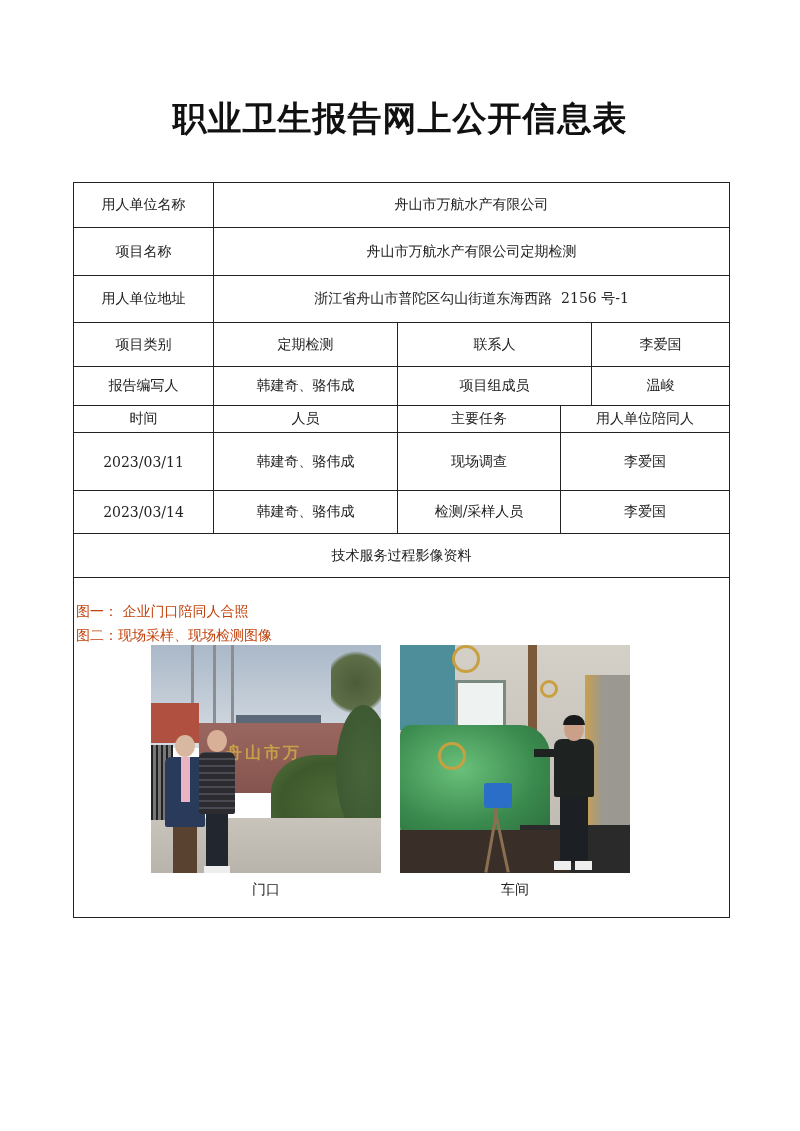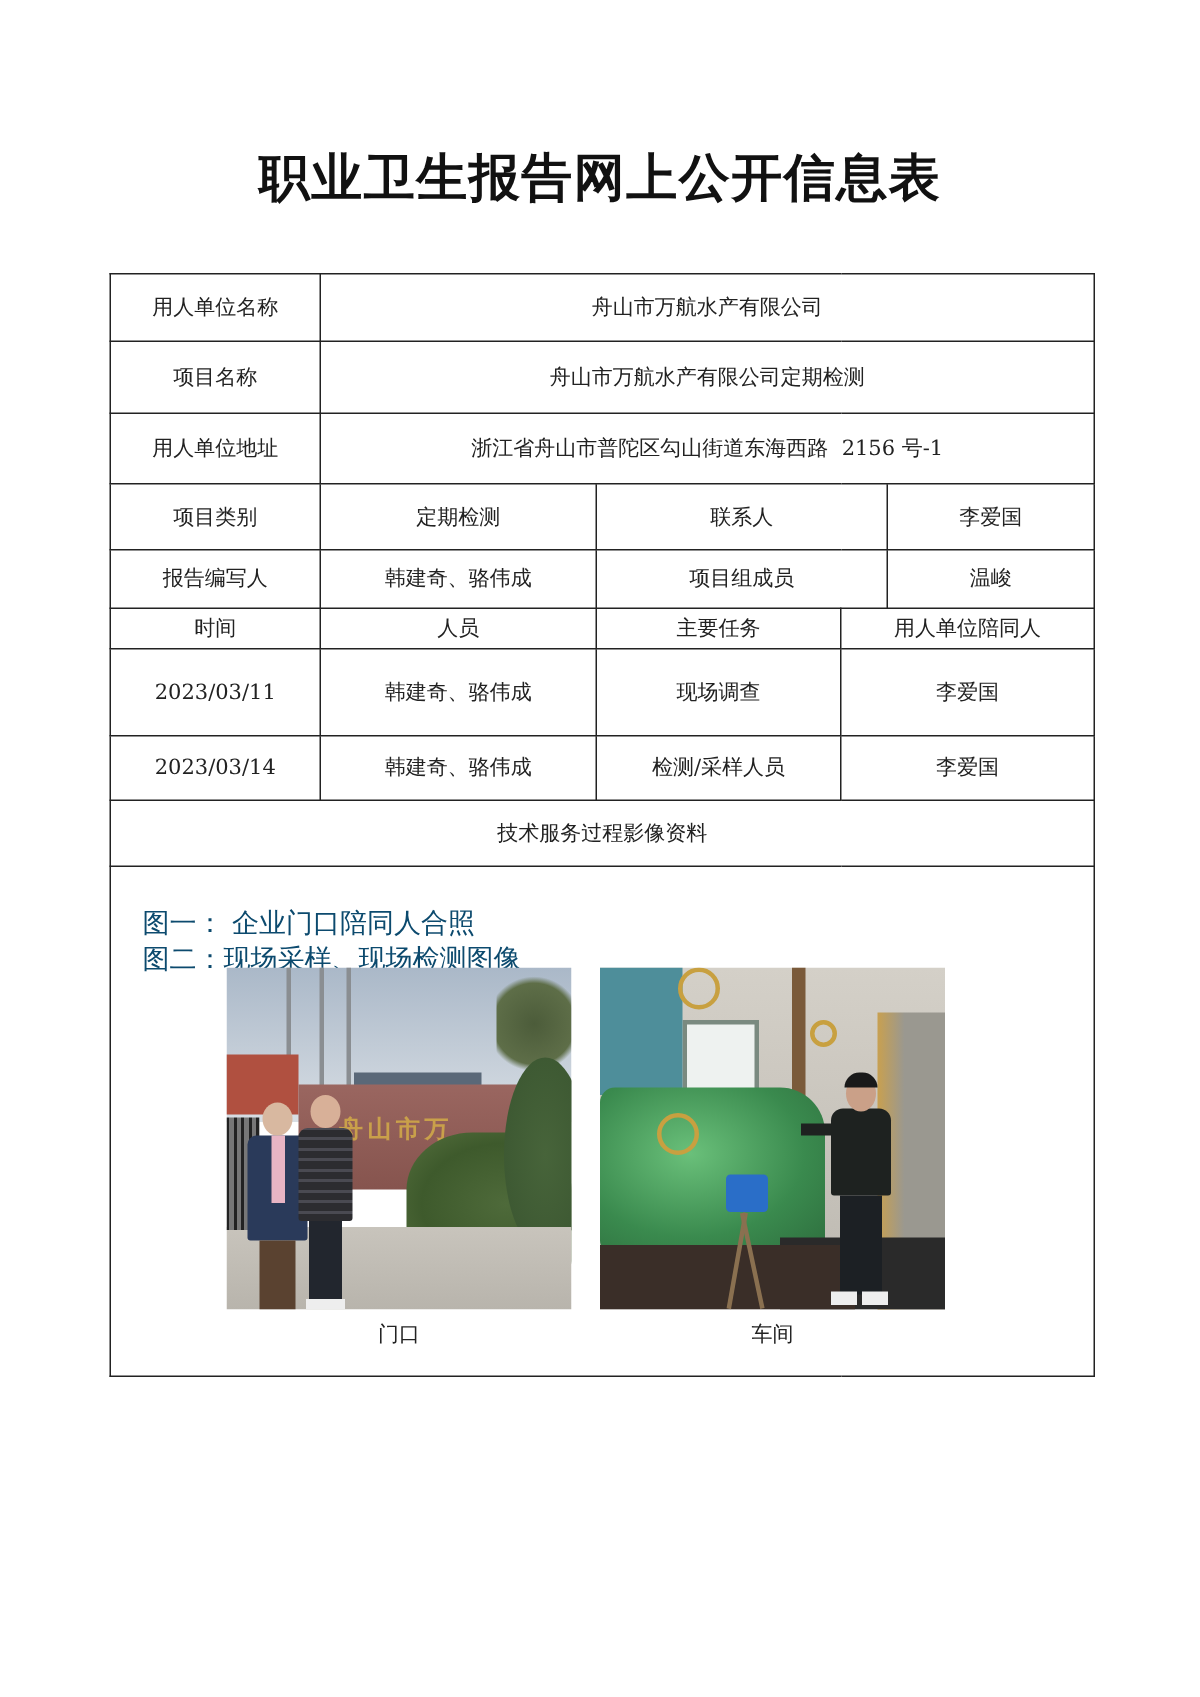--- a/index.html
+++ b/index.html
@@ -1,21 +1,21 @@
 <!DOCTYPE html>
 <html><head>
 <meta charset="utf-8">
 <style>
   html, body { margin: 0; padding: 0; background: #ffffff; }
   body { width: 800px; height: 1131px; position: relative; font-family: "DejaVu Serif", "Liberation Serif", serif; color: #1a1a1a; }
   .title { position: absolute; top: 96px; left: 0; width: 800px; text-align: center; font-size: 34px; font-weight: bold; letter-spacing: 1px; color: #111; }
   table.info { position: absolute; top: 138px; left: 73px; width: 656px; border-collapse: collapse; table-layout: fixed; margin-top: 44px; }
   table.info td { border: 1.3px solid #222; text-align: center; vertical-align: middle; font-size: 14px; padding: 0; color: #222; }
   .img-cell { text-align: left !important; vertical-align: top !important; position: relative; }
-  .fig-caption { position: absolute; left: 21px; font-size: 18px; color: #0c4a6e; }
+  .fig-caption { position: absolute; left: 2px; font-size: 14px; color: #c2410c; }
   .photo { position: absolute; top: 67px; width: 230px; height: 228px; overflow: hidden; }
   .photo-label { position: absolute; top: 303px; font-size: 14px; color: #222; width: 230px; text-align: center; }
   
   .ph1-sky { position:absolute; left:0; top:0; width:100%; height:45%; background: linear-gradient(#aab8c8, #d8dee4); }
   .ph1-pole { position:absolute; top:0; width:3px; height:45%; background:#8a8e92; }
   .ph1-tree { position:absolute; right:0; top:0; width:50px; height:75px; background: radial-gradient(circle at 50% 50%, #4c5c3a, #5e6e48 60%, transparent 70%); }
   .ph1-bldg { position:absolute; left:0; top:58px; width:48px; height:40px; background:#b05040; }
   .ph1-bldg2 { position:absolute; left:85px; top:70px; width:85px; height:14px; background:#5a6878; }
   .ph1-wall { position:absolute; left:48px; top:78px; width:150px; height:70px; background: linear-gradient(#9a6660, #86544e); }
   .ph1-sign { position:absolute; left:75px; top:98px; font-size:16px; color:#c9a04a; font-weight:bold; letter-spacing:3px; font-family:"DejaVu Serif", serif; }

